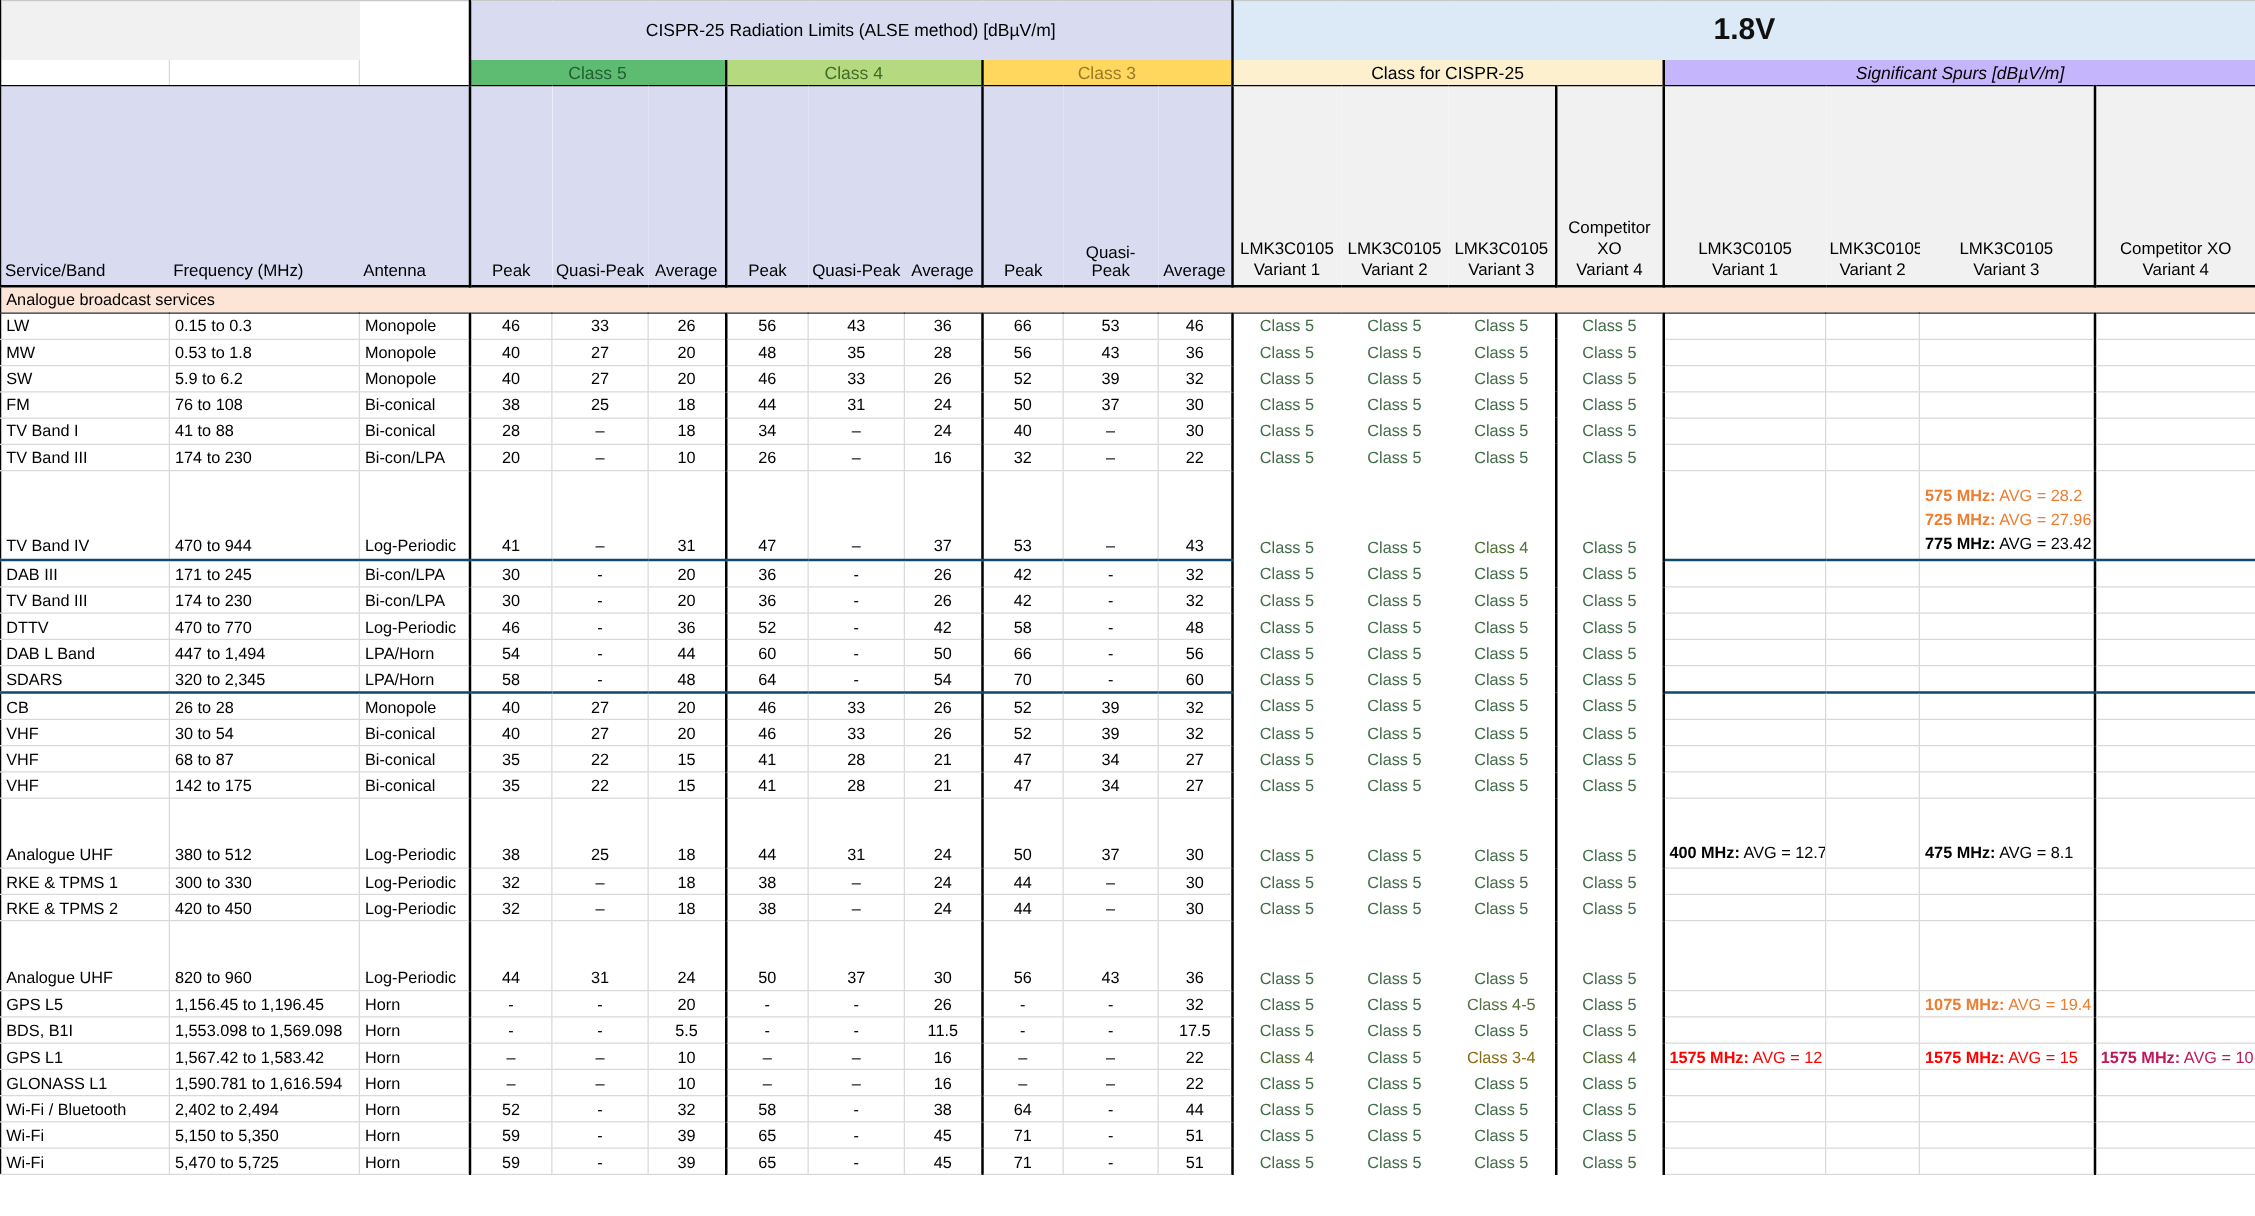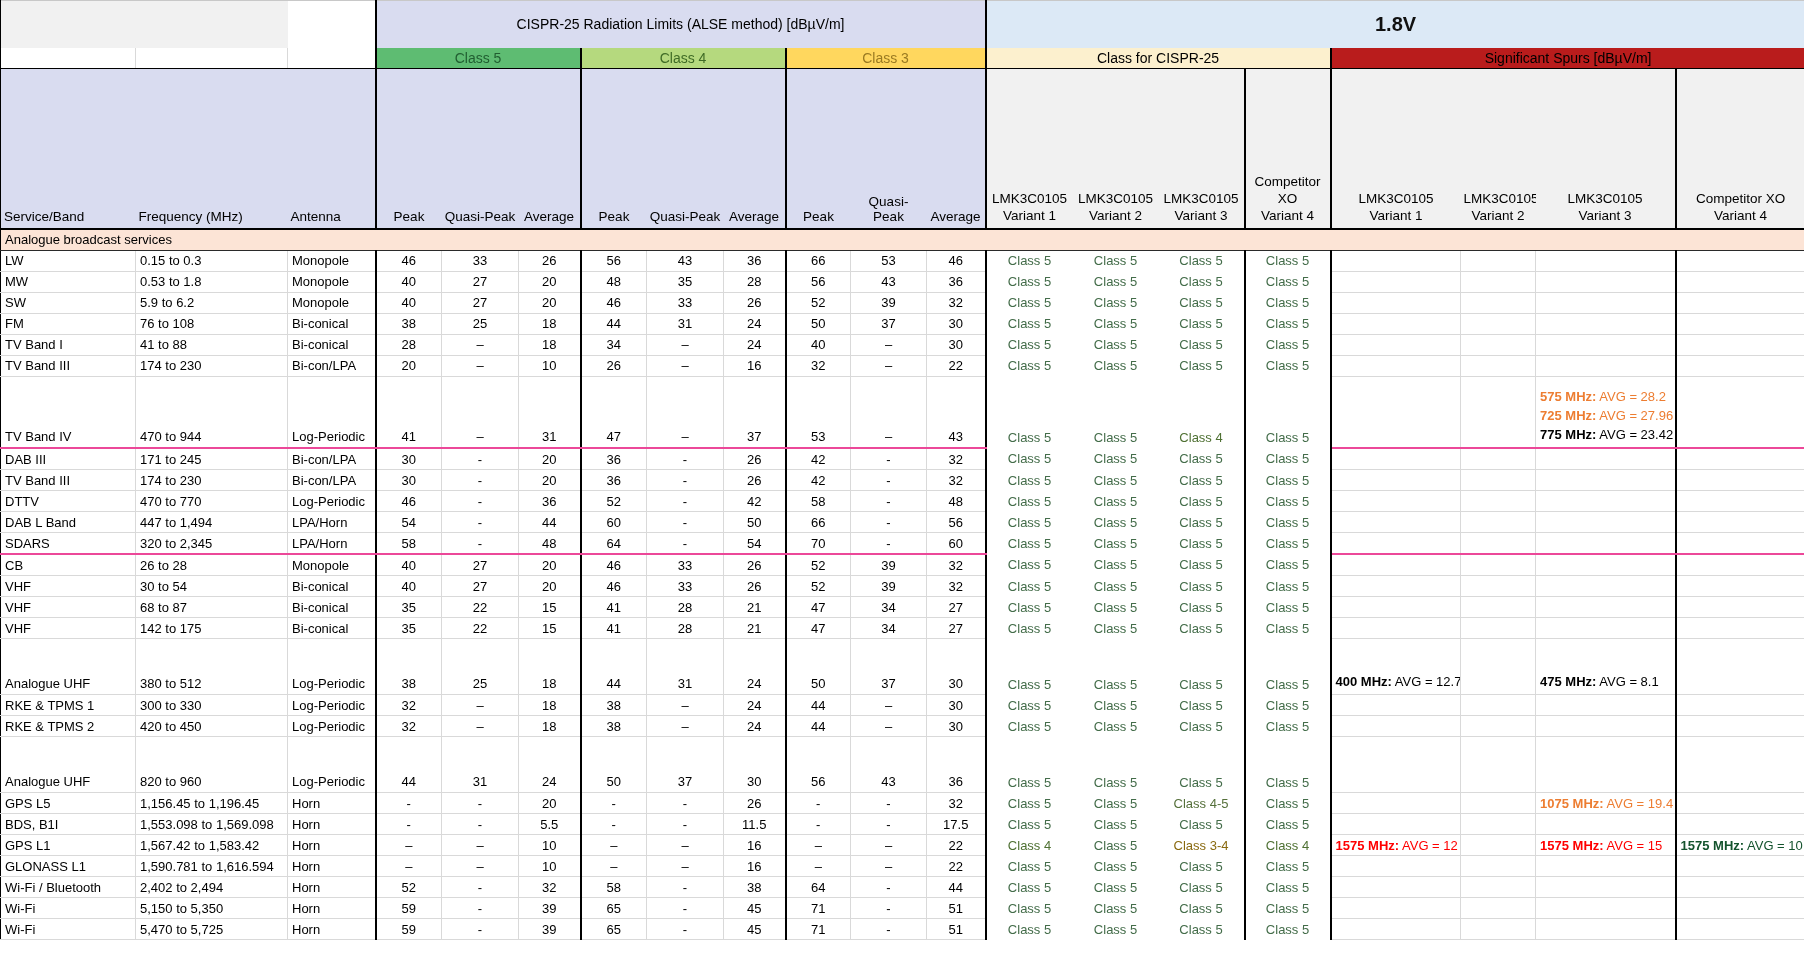--- a/index.html
+++ b/index.html
@@ -11,24 +11,24 @@
   .whitec{background:#ffffff;}
   .lav{background:#d9dcf0;}
   .blue{background:#dce9f6;}
   .ghdr{background:#f1f1f1;}
   
   .band{text-align:center;font-size:14px;border-bottom:1px solid #000;}
   .b5{background:#5ebc72;color:#215e31;}
   .b4{background:#b5d97e;color:#3f6b26;}
   .b3{background:#ffd75e;color:#9a7a22;}
   .bc{background:#fcf0ce;color:#000;}
-  .bs{background:#b91c1c;color:#000;}
+  .bs{background:#c4b5fd;color:#000;font-style:italic;}
   
   .title{text-align:center;font-size:14px;}
-  .volt{text-align:center;font-size:20px;font-weight:bold;color:#111;}
+  .volt{text-align:center;font-size:24px;font-weight:bold;color:#111;}
   .r3 td{vertical-align:bottom;padding-bottom:4px;font-size:13.5px;border-bottom:2px solid #000;}
   .r3 .hl{text-align:left;}
   .r3 .hc{text-align:center;}
   .vhead{text-align:center;line-height:17px;white-space:nowrap;}
   
   .bL{border-left:1px solid #000;}
   .bR{border-right:2px solid #000;}
   .gR{border-right:1px solid #d9d9d9;}
   
   tr.data td{border-bottom:1px solid #d9d9d9;background:#fff;}
@@ -37,21 +37,21 @@
   .num{text-align:center;}
   .cl{text-align:center;}
   .st-c5{background:#5ebc72;color:#436c49;}
   .st-c4{background:#b2d781;color:#4e7032;}
   .st-c45{background:#d9e7a6;color:#55703a;}
   .st-c34{background:#f0d75c;color:#8a6a10;}
   .sp{text-align:left;white-space:nowrap;padding-left:4px;}
   .spl{line-height:19px;}
   .spl b{font-weight:bold;}
   tr.section td{background:#fce4d6;text-align:left;padding-left:4px;border-bottom:1px solid #2a2a2a;border-top:1px solid #2a2a2a;font-size:13px;}
-  tr.gend td{border-bottom:2px solid #ec4899;}
+  tr.gend td{border-bottom:2px solid #0c4a6e;}
   tr.tall td{vertical-align:bottom;padding-bottom:3px;}
 </style>
 </head>
 <body>
 
 <table>
   <colgroup>
     <col style="width:135px">
       <col style="width:152px">
       <col style="width:88px">
@@ -652,21 +652,21 @@
         <td class="cl bR st-c34">Class 3-4</td>
         <td class="cl bR st-c4">Class 4</td>
         <td class="sp gR">
           <div class="spl" style="color: rgb(255, 0, 0);"><b>1575 MHz:</b><span> AVG = 12</span></div>
         </td>
         <td class="sp gR"></td>
         <td class="sp bR">
           <div class="spl" style="color: rgb(255, 0, 0);"><b>1575 MHz:</b><span> AVG = 15</span></div>
         </td>
         <td class="sp">
-          <div class="spl" style="color: #14532d;"><b>1575 MHz:</b><span> AVG = 10</span></div>
+          <div class="spl" style="color: #be185d;"><b>1575 MHz:</b><span> AVG = 10</span></div>
         </td>
       </tr>
       <tr class="data" style="height: 20px;">
         <td class="svc bL gR">GLONASS L1</td>
         <td class="svc gR">1,590.781 to 1,616.594</td>
         <td class="svc bR">Horn</td>
         <td class="num gR">–</td>
         <td class="num gR">–</td>
         <td class="num bR">10</td>
         <td class="num gR">–</td>

